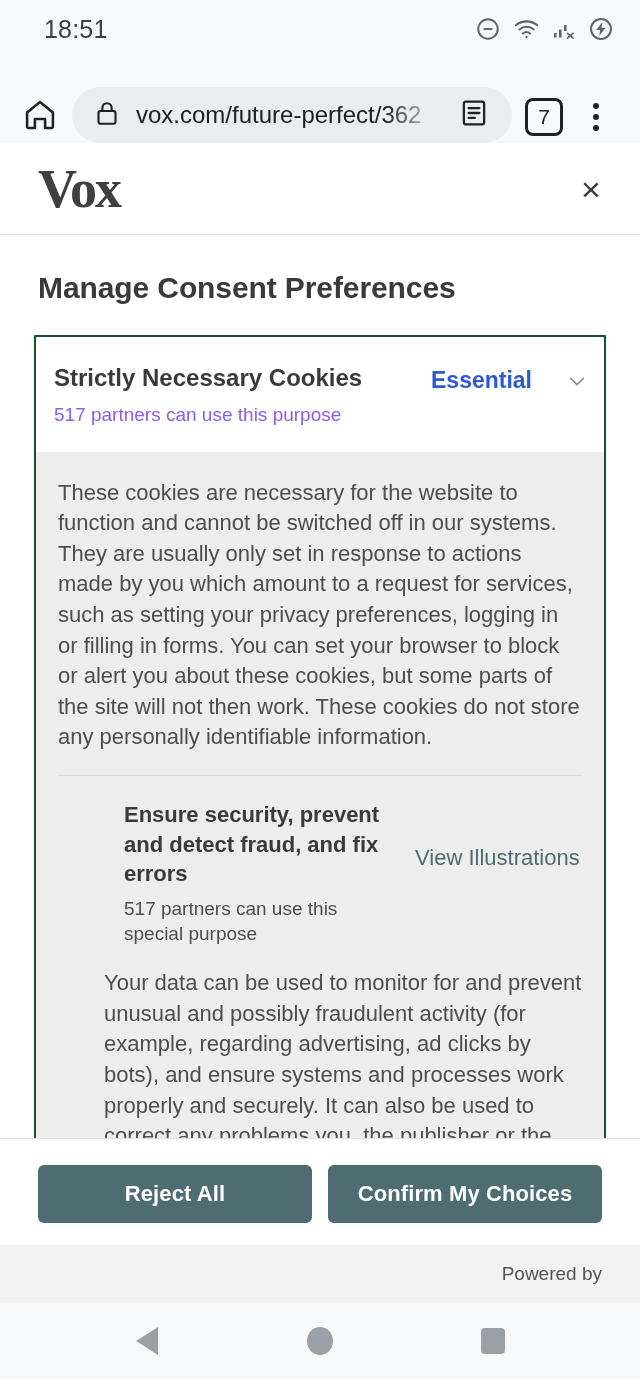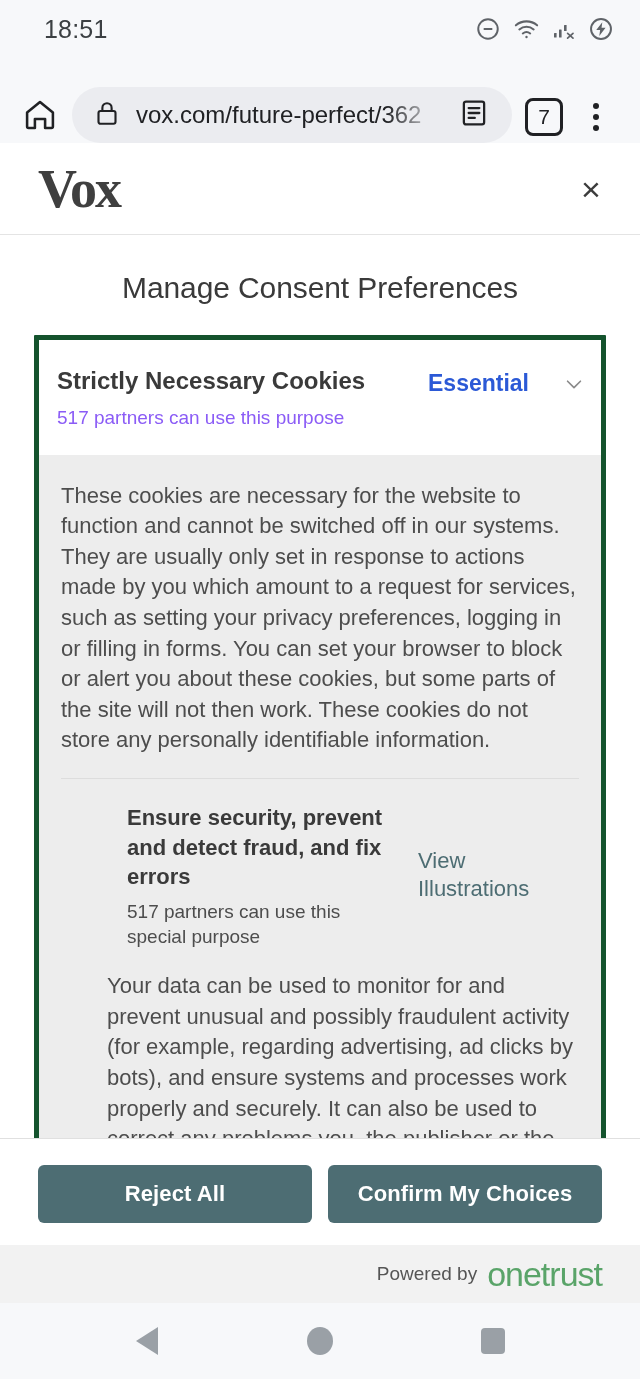--- a/index.html
+++ b/index.html
@@ -146,36 +146,35 @@
     width: 46px; height: 46px;
     display: flex; align-items: center; justify-content: center;
     font-size: 34px;
     color: #3c3c3c;
     font-weight: 400;
     line-height: 1;
   }
 
   .page-title {
     font-size: 30px;
-    font-weight: 400;
+    font-weight: 700;
     color: #3a3a3a;
     padding: 36px 38px 30px 38px;
     letter-spacing: -0.1px;
-    text-align: center;
   }
 
   .scroll-area {
     flex: 1 1 auto;
     overflow: hidden;
     padding: 0 34px;
     position: relative;
   }
 
   .card {
-    border: 5px solid #14532d;
+    border: 2px solid #14532d;
     background: #ffffff;
     border-radius: 1px;
   }
 
   .card-header {
     display: flex;
     align-items: flex-start;
     justify-content: space-between;
     padding: 26px 16px 24px 18px;
     background: #fff;
@@ -475,21 +474,20 @@
       </div>
     </div>
 
     <div class="footer">
       <button class="btn">Reject All</button>
       <button class="btn">Confirm My Choices</button>
     </div>
 
     <div class="powered">
       <span class="powered-label">Powered by</span>
-      <span class="onetrust-word">onetrust</span>
     </div>
 
   </div>
 
   <div class="nav-bar">
     <div class="nav-btn">
       <span class="nav-back"></span>
     </div>
     <div class="nav-btn">
       <span class="nav-home"></span>

